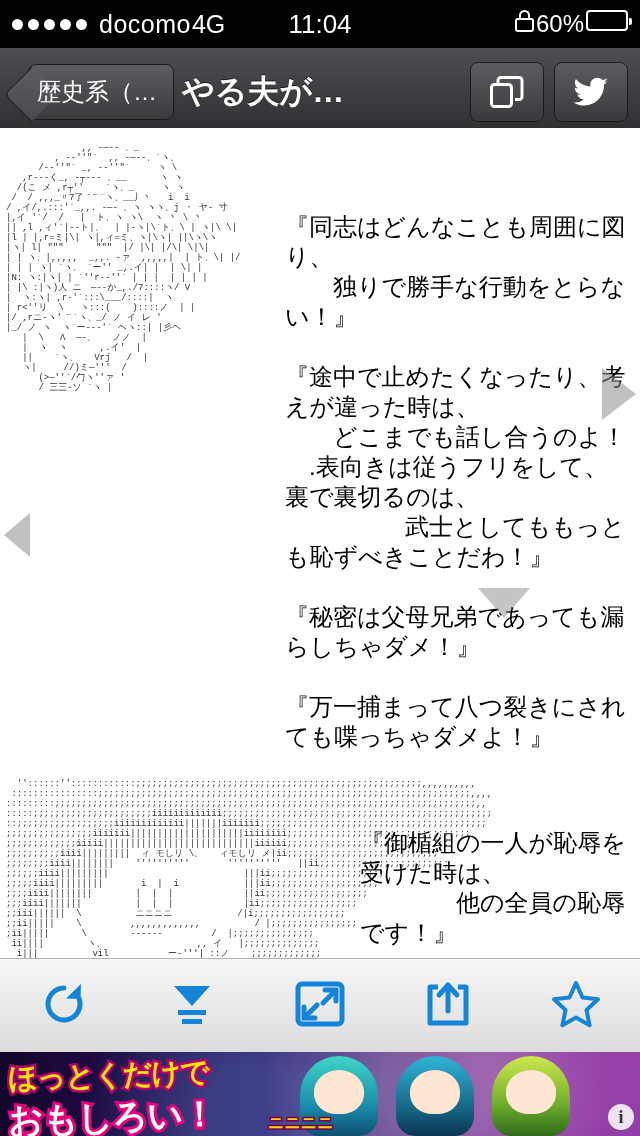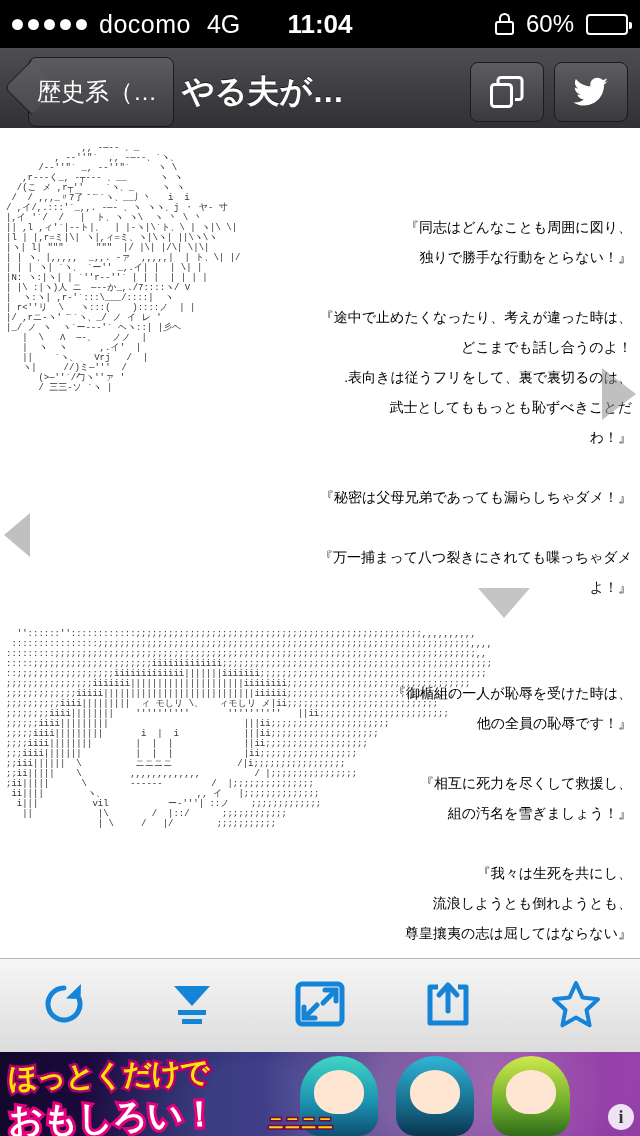--- a/index.html
+++ b/index.html
@@ -38,36 +38,36 @@
     border-radius: 50%;
     background: #ffffff;
     display: inline-block;
   }
   .carrier {
     margin-left: 12px;
     font-size: 25px;
     letter-spacing: 0.5px;
   }
   .network {
-    margin-left: 16px;
+    margin-left: 1px;
     font-size: 25px;
   }
   .clock {
     position: absolute;
     left: 0; right: 0;
     text-align: center;
     font-size: 26px;
-    font-weight: bold;
+    font-weight: normal;
     pointer-events: none;
   }
   .status-right {
     margin-left: auto;
     display: flex;
-    align-items: center;
-    gap: 12px;
+    align-items: flex-start;
+    gap: 2px;
   }
   .lock-icon {
     width: 19px; height: 22px;
     position: relative;
     display: inline-block;
   }
   .lock-icon .body {
     position: absolute;
     bottom: 0; left: 0;
     width: 19px; height: 14px;
@@ -111,21 +111,21 @@
   .nav-bar {
     height: 88px;
     background: linear-gradient(to bottom, #4e4e52 0%, #2e2e31 100%);
     display: flex;
     align-items: center;
     padding: 0 12px;
     box-sizing: border-box;
     position: relative;
   }
   .back-button {
-    height: 70px;
+    height: 56px;
     display: flex;
     align-items: center;
     background: linear-gradient(to bottom, #5d5d61 0%, #3a3a3d 100%);
     border: 1px solid #1b1b1d;
     border-radius: 8px;
     color: #fff;
     font-size: 24px;
     padding: 0 16px 0 8px;
     max-width: 222px;
     box-sizing: border-box;
@@ -190,25 +190,24 @@
   }
   .aa-art {
     font-family: "Liberation Mono", monospace;
     font-size: 9px;
     line-height: 10px;
     color: #333;
     white-space: pre;
     letter-spacing: 0px;
   }
   .speech {
-    font-size: 14px;
+    font-size: 24px;
     line-height: 30px;
     color: #000;
     white-space: pre-wrap;
-    text-align: right;
   }
   .p1 {
     display: flex;
     padding: 6px 0 0 0;
   }
   .p1 .art { width: 285px; padding-left: 6px; box-sizing: border-box; }
   .p1 .txt { width: 355px; padding: 78px 8px 0 0; box-sizing: border-box; }
 
   .p2 {
     display: flex;

